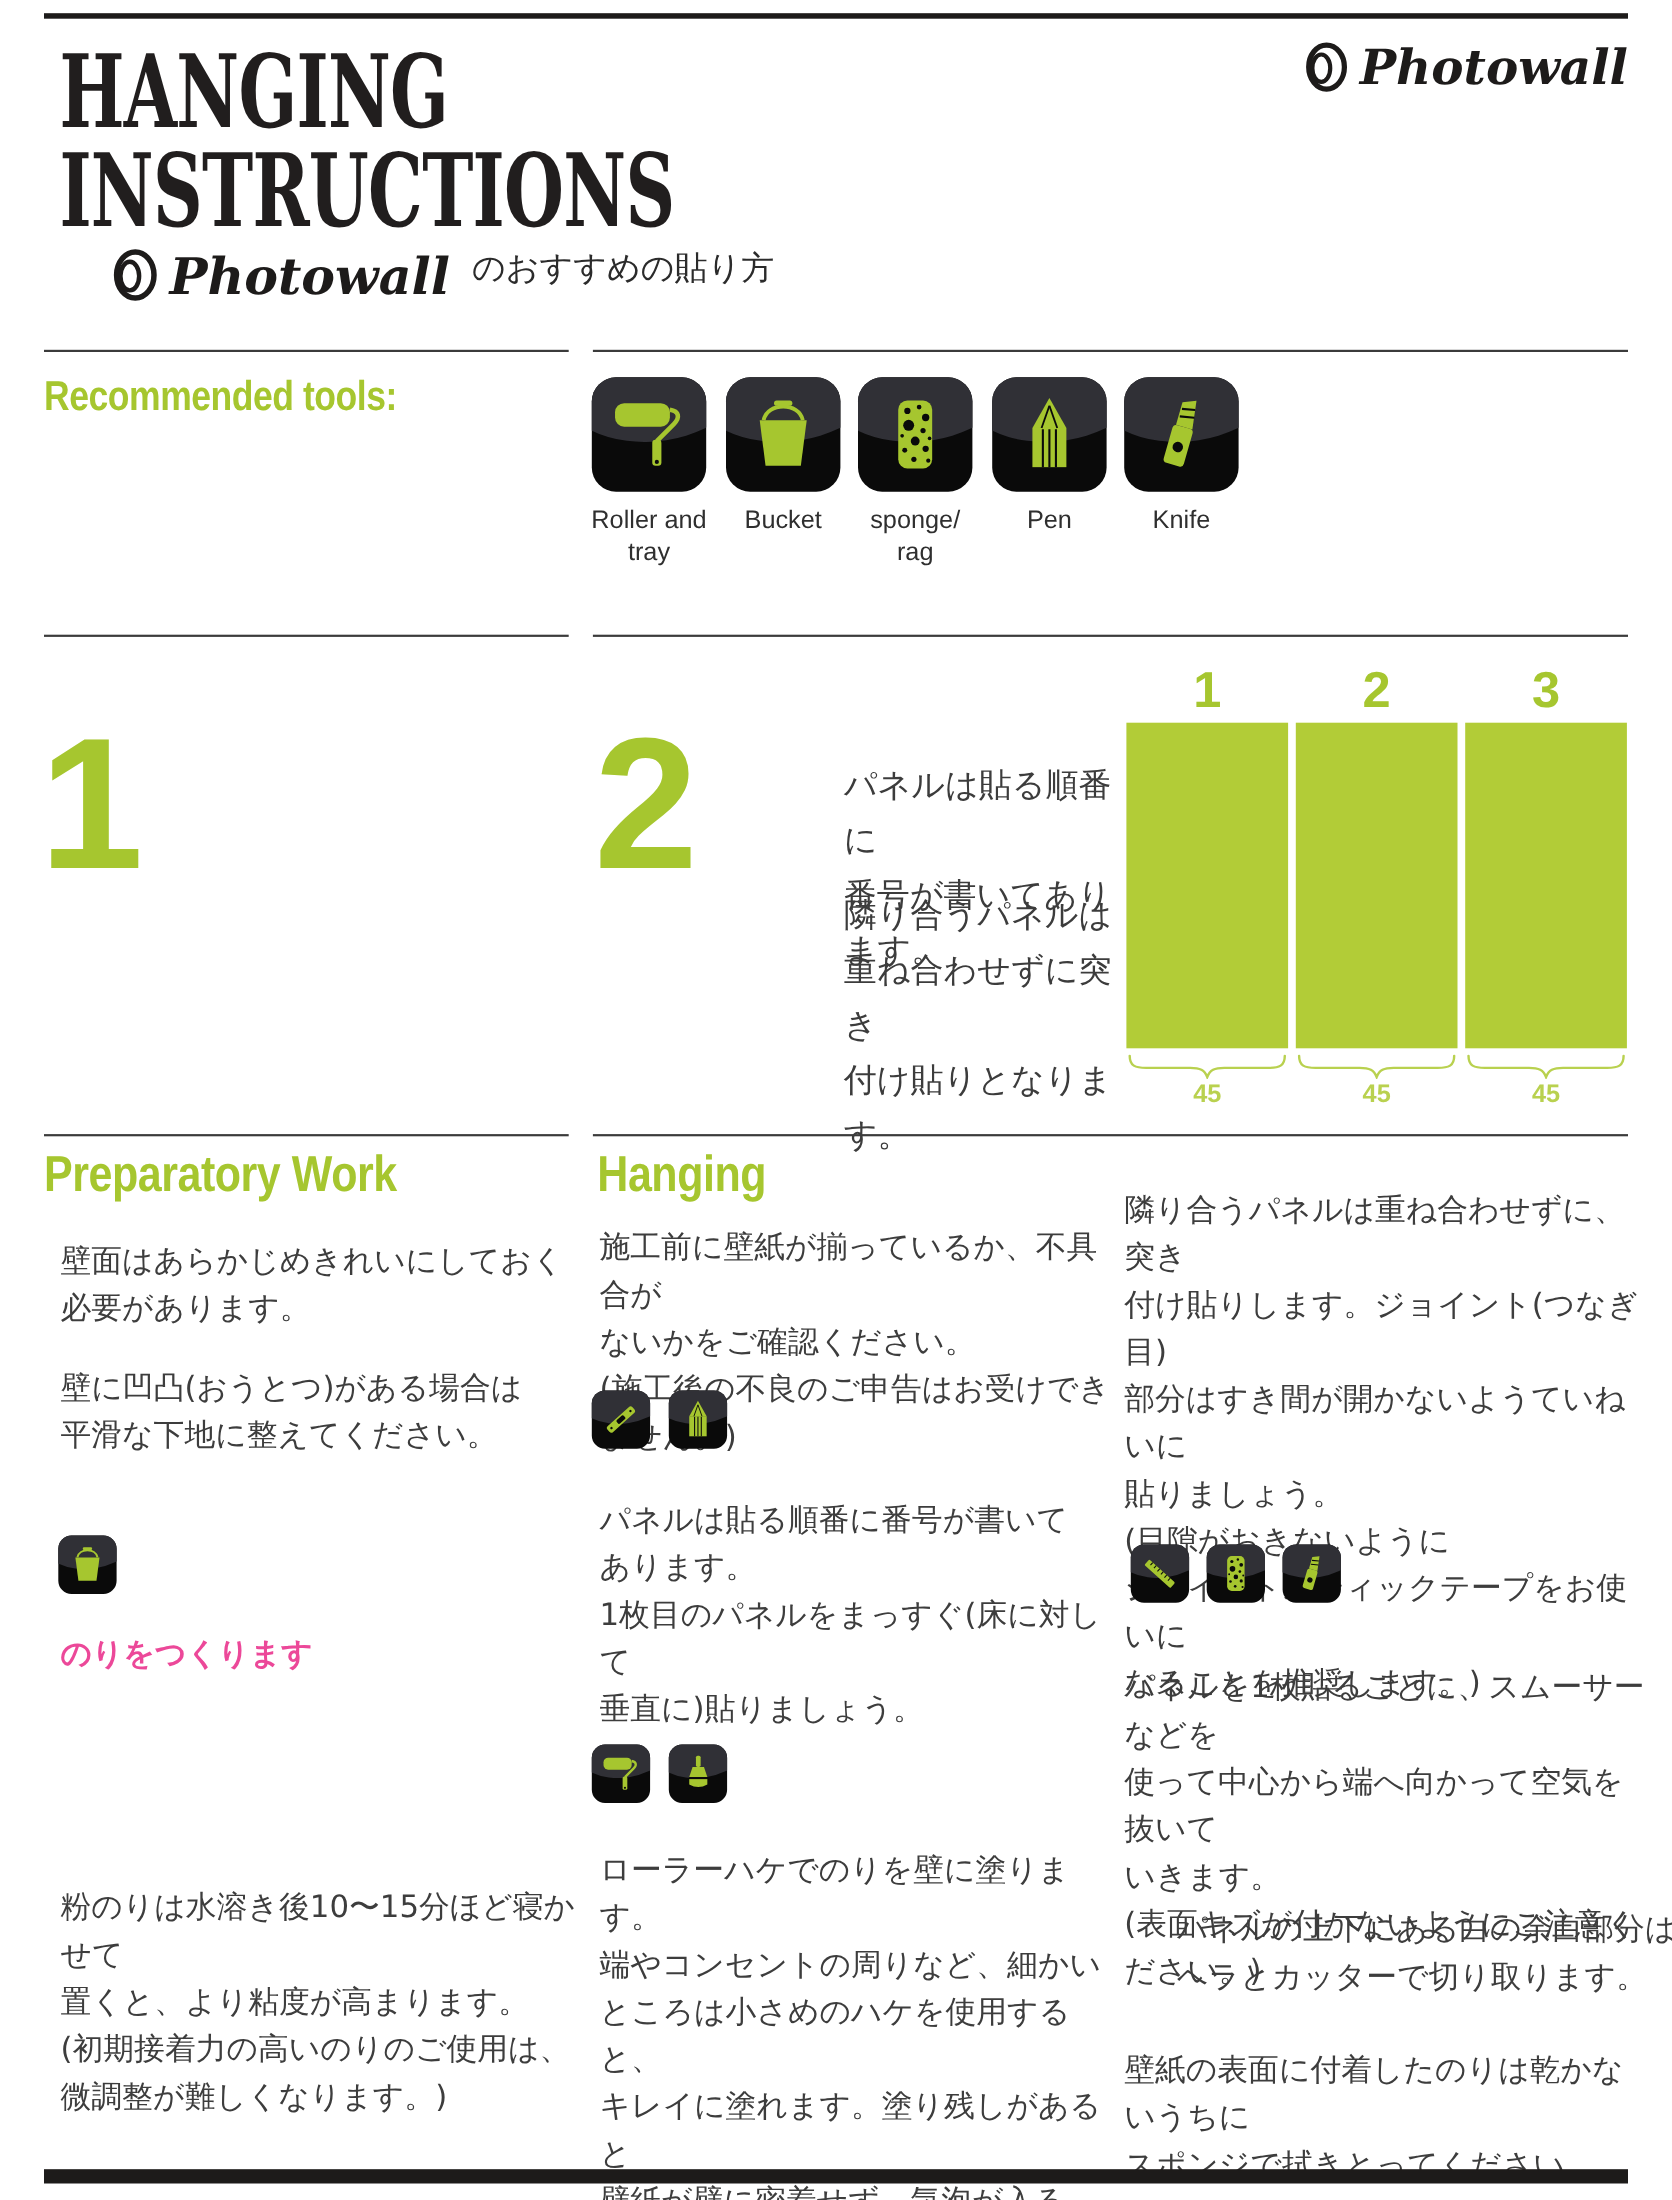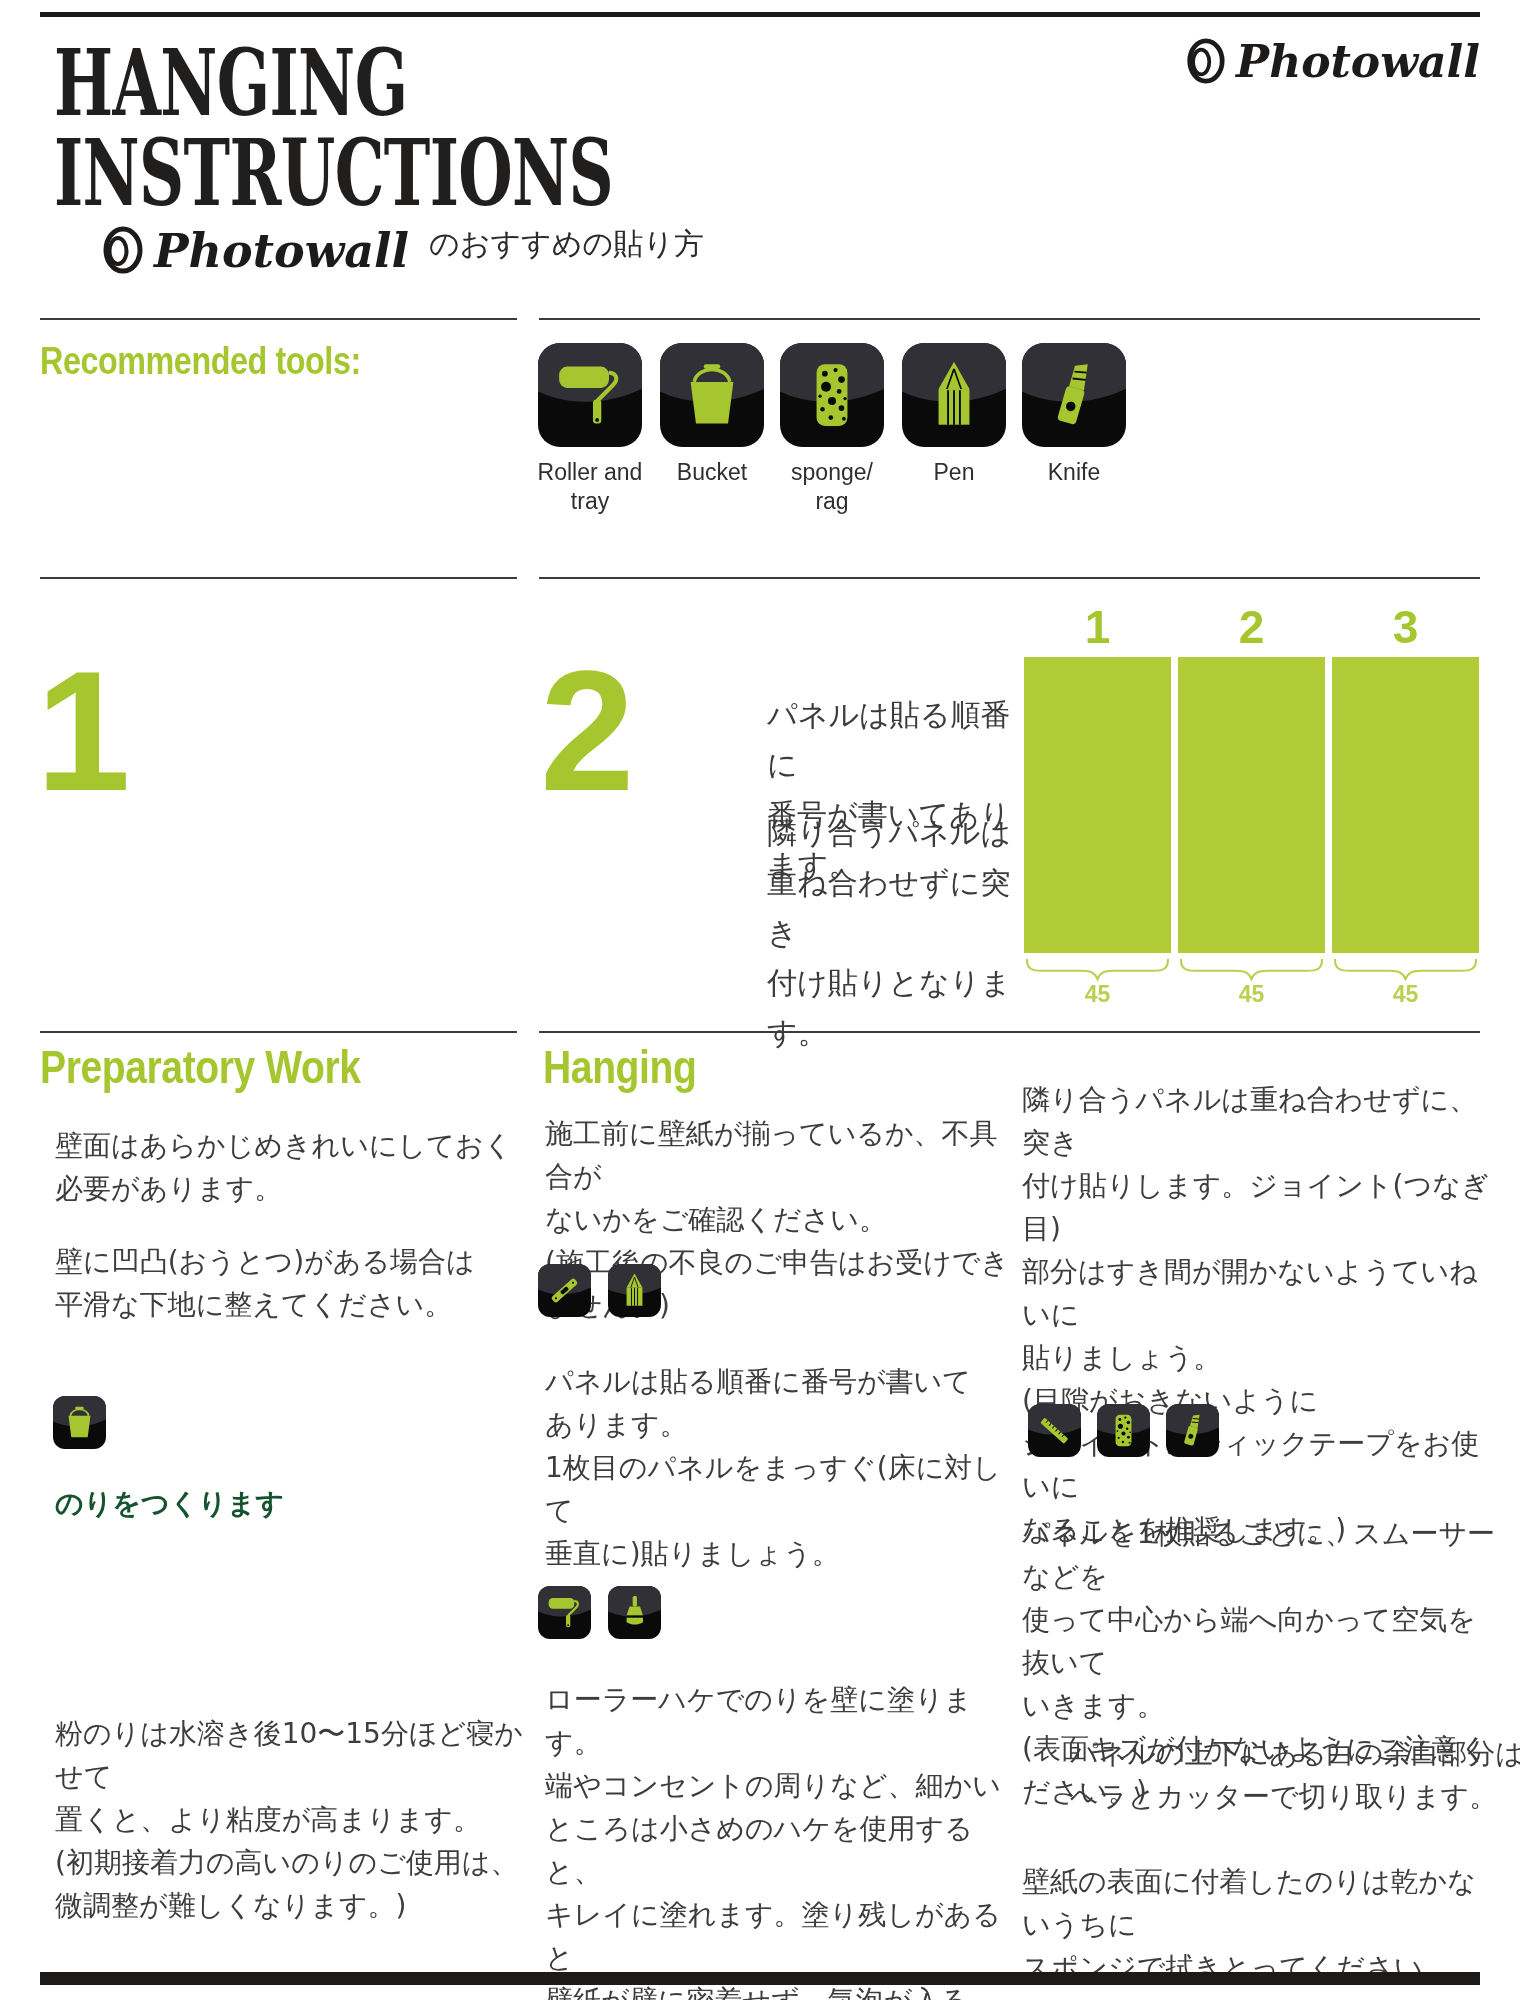--- a/index.html
+++ b/index.html
@@ -11,21 +11,21 @@
   .title-line{font-family:"DejaVu Serif",serif;font-weight:bold;color:#211e1e;
               font-size:92px;line-height:90px;transform:scaleX(0.68);transform-origin:0 0;
               white-space:nowrap;letter-spacing:-1px;}
   .brand-wrap{position:absolute;display:flex;align-items:flex-start;gap:10px;}
   .brand-text{font-family:"DejaVu Serif",serif;font-style:italic;font-weight:bold;color:#1d1b1a;white-space:nowrap;}
   .jp-suffix{font-family:"DejaVu Sans",sans-serif;color:#2b2b2b;font-size:30px;margin-left:10px;font-style:normal;}
   .green-h{position:absolute;font-weight:bold;color:#a6c62f;white-space:nowrap;
            transform:scaleX(0.85);transform-origin:0 50%;letter-spacing:-0.5px;}
   .jp{position:absolute;font-family:"DejaVu Sans",sans-serif;font-size:28px;line-height:43px;
       color:#3d3d3d;white-space:pre-line;}
-  .jp-bold{font-weight:bold;color:#14532d;}
+  .jp-bold{font-weight:bold;color:#ec4899;}
   .note{position:absolute;font-family:"DejaVu Sans",sans-serif;font-size:30px;line-height:50px;
         color:#3c3c3c;white-space:pre-line;}
   .bignum{position:absolute;font-size:170px;line-height:150px;font-weight:bold;color:#a6c62f;}
   .tile{position:absolute;background:#0a0a0a;overflow:hidden;}
   .tile::after{content:"";position:absolute;left:-35%;top:-72%;width:180%;height:128%;
                background:#303036;border-radius:50%;transform:rotate(-9deg);}
   .tile svg{position:absolute;z-index:2;}
   .t104{width:104px;height:104px;border-radius:22px;}
   .t104 svg{left:14px;top:14px;width:76px;height:76px;}
   .t53{width:53px;height:53px;border-radius:12px;}

